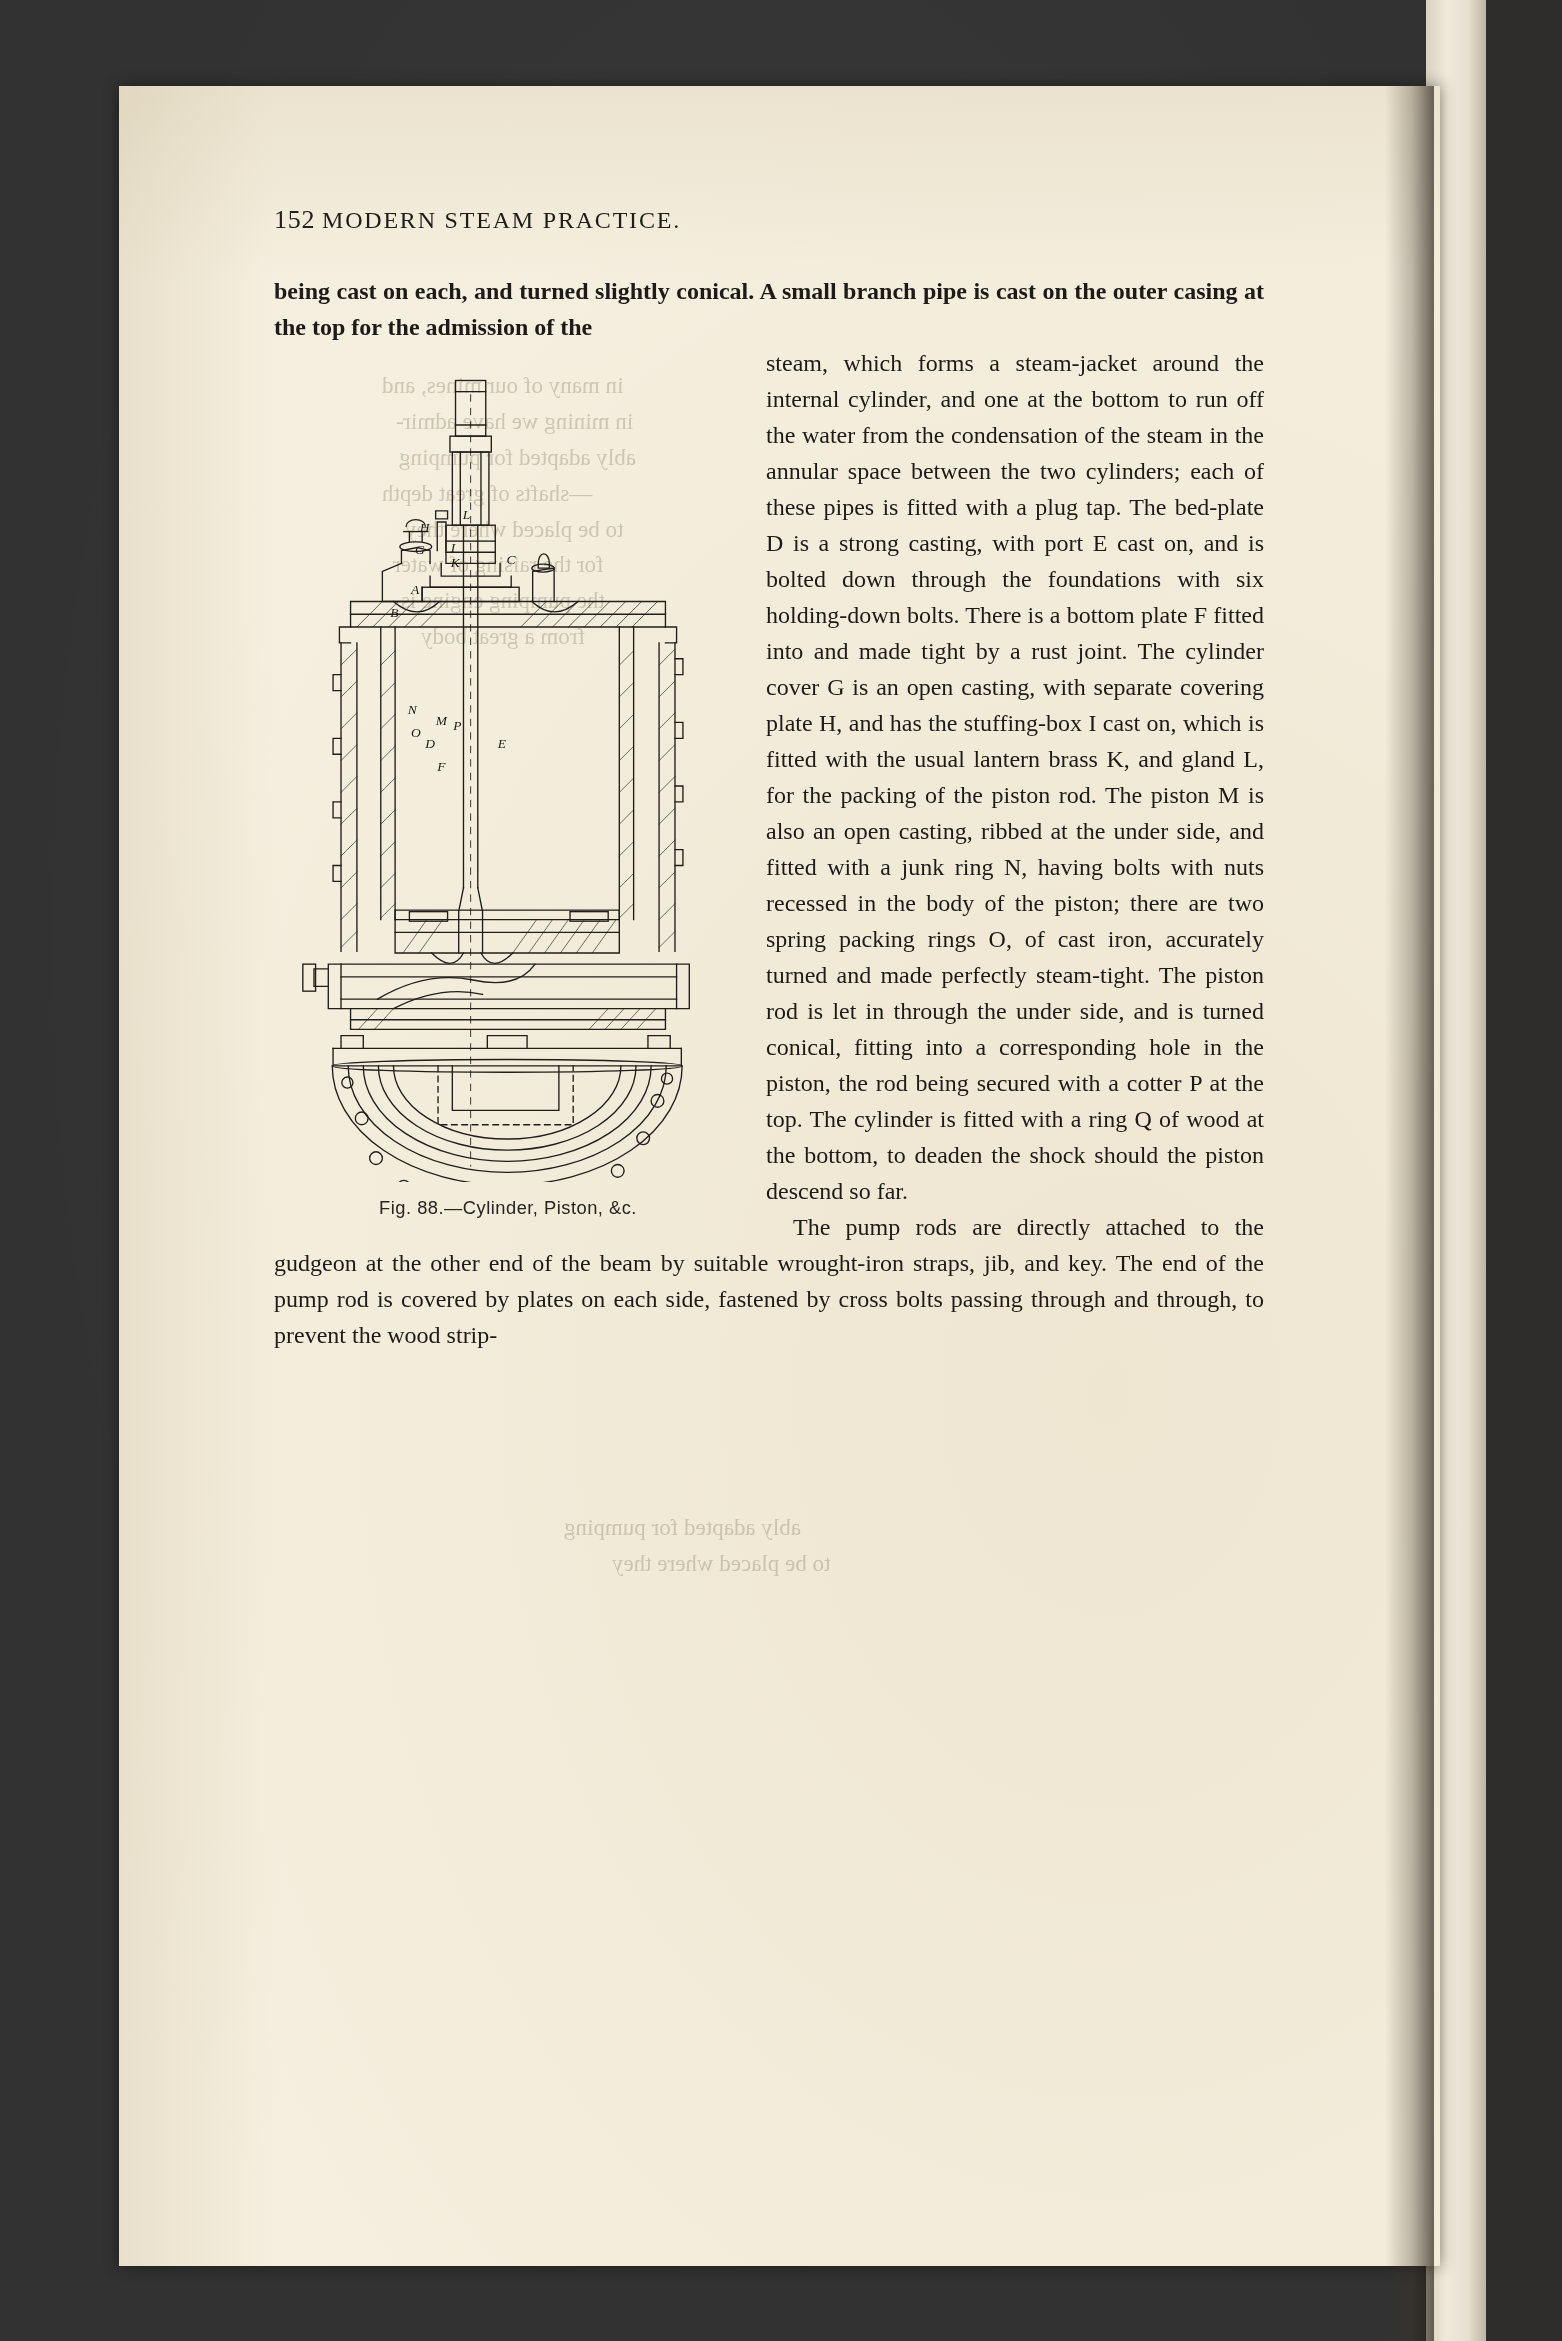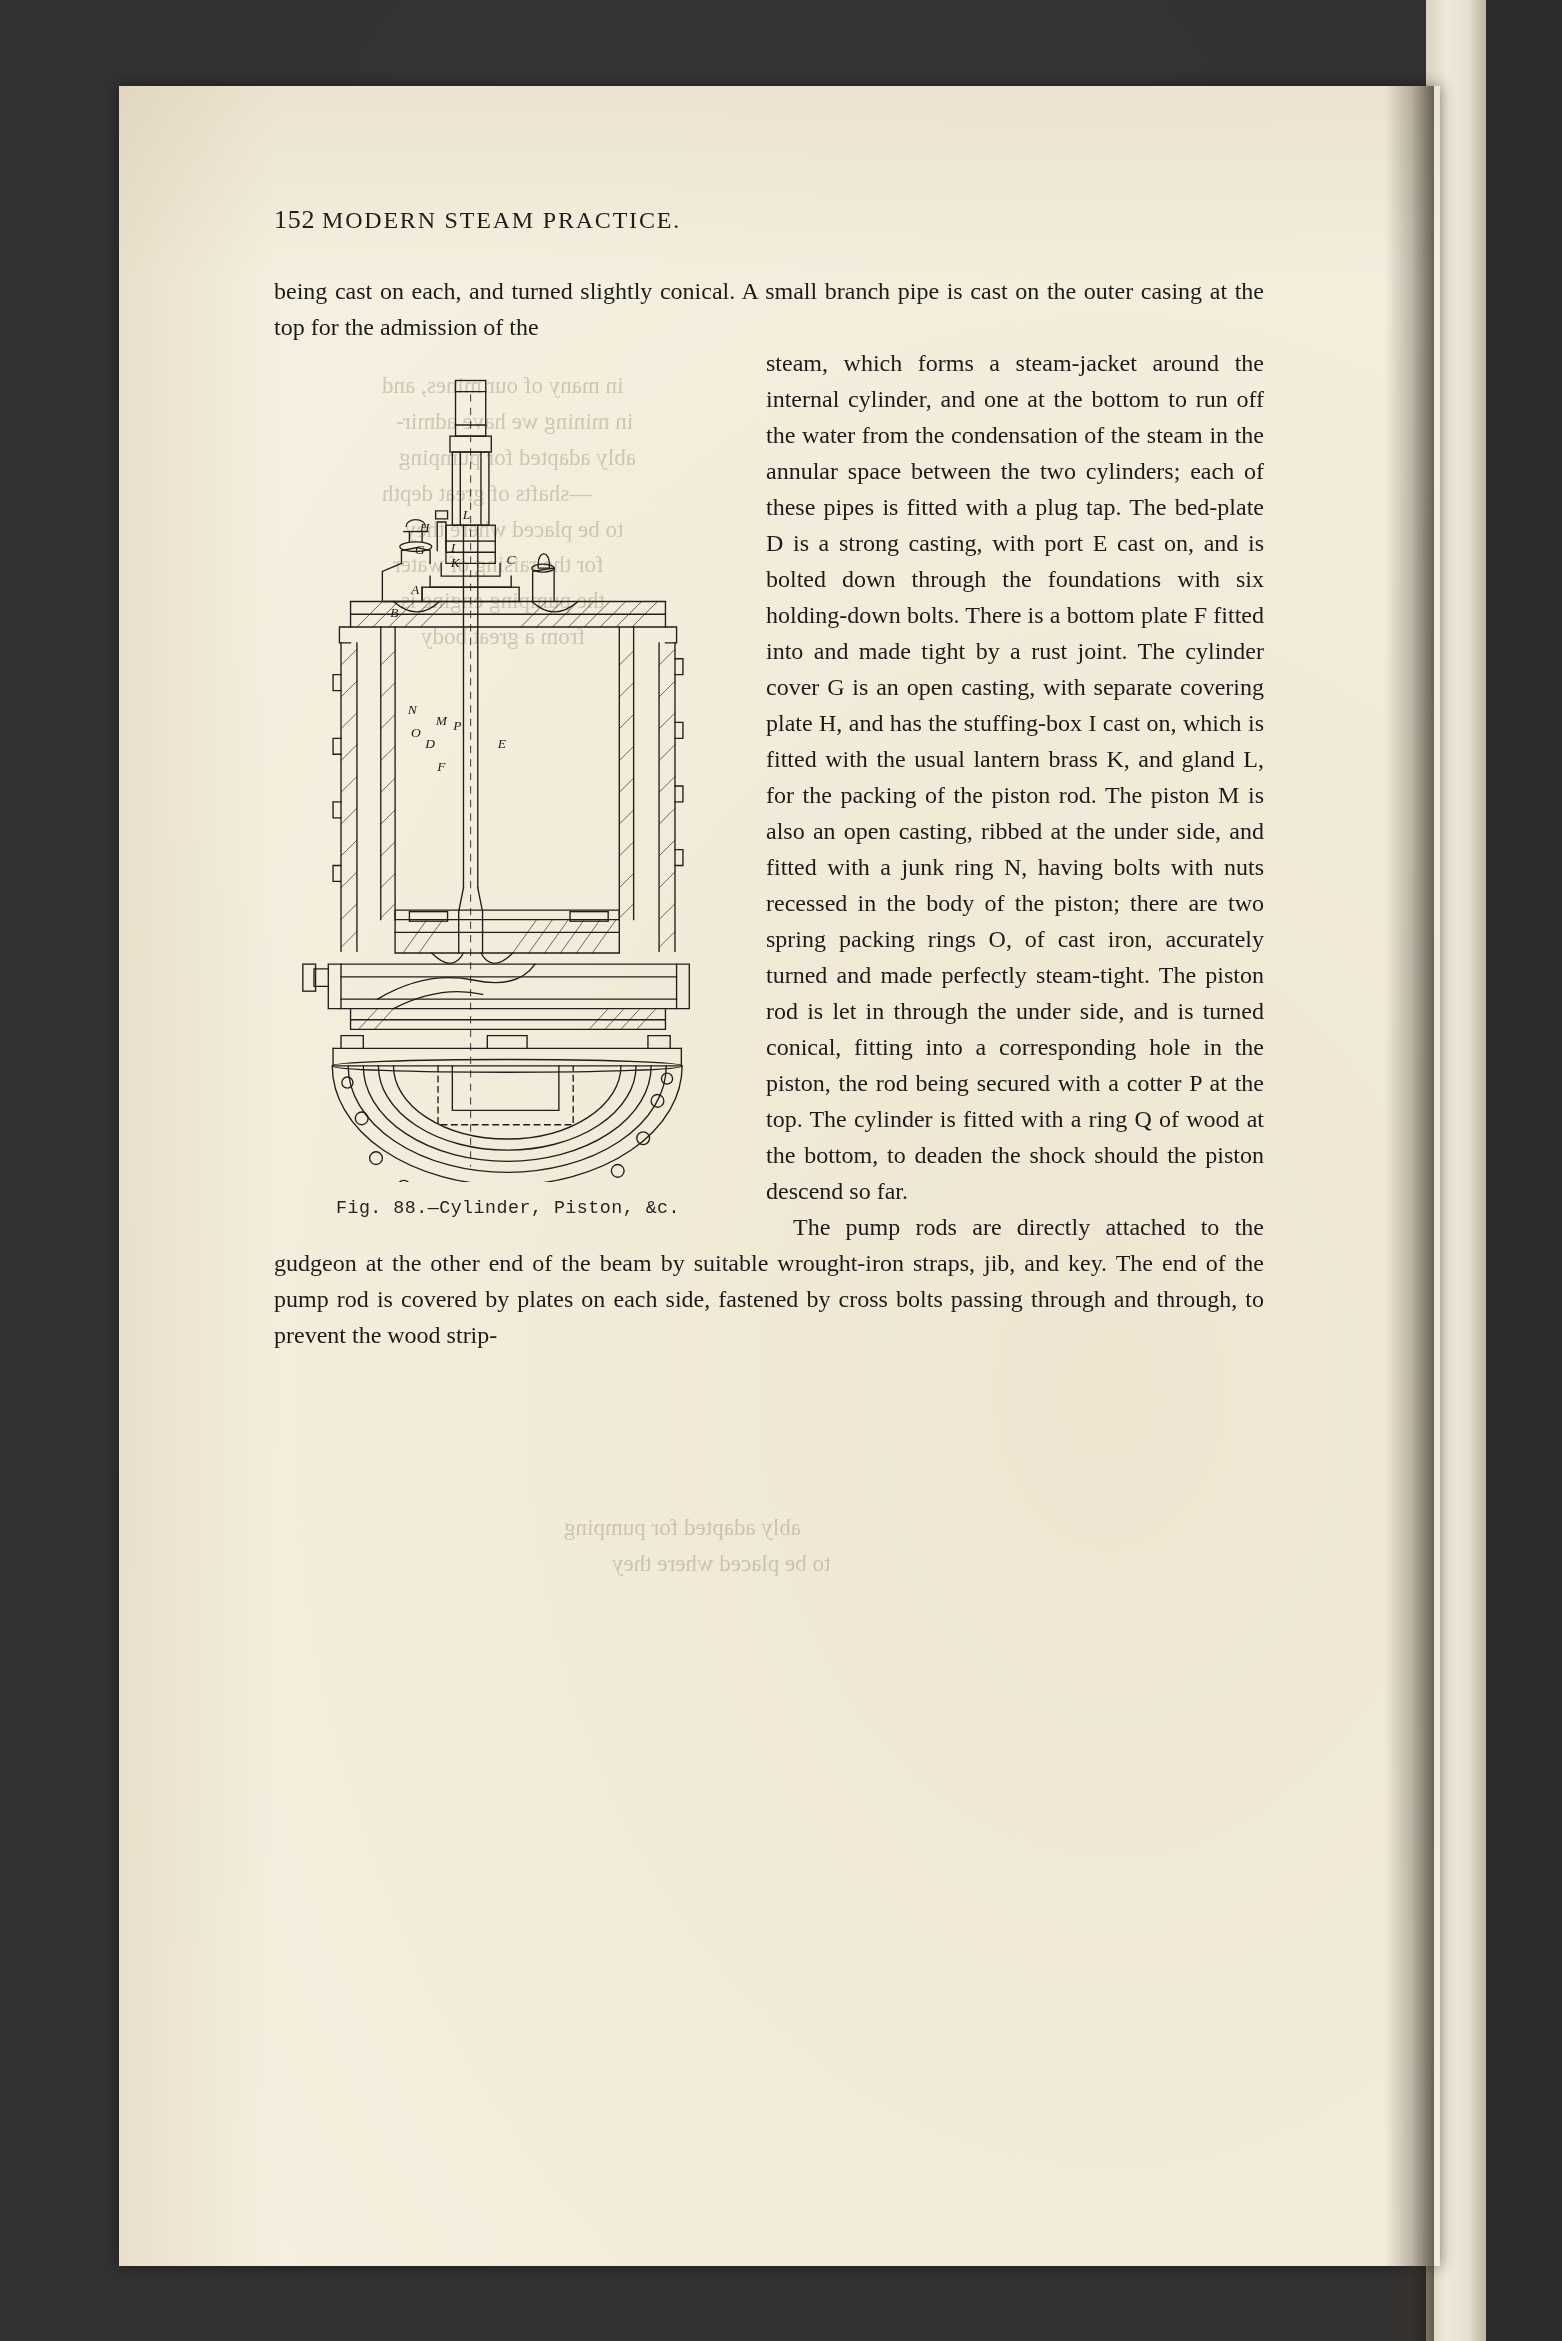--- a/index.html
+++ b/index.html
@@ -122,41 +122,42 @@
   }
   .body-text p {
     margin: 0;
   }
   .indent {
     text-indent: 27px;
   }
 
   .para-top {
     margin-top: 22px !important;
+    font-weight: bold;
   }
 
   
   .figure {
     float: left;
     width: 468px;
     margin: 17.5px 24px 4.8px 0px;
     shape-margin: 6.4px;
   }
   .figure-canvas {
     width: 468px;
     height: 819px;
     position: relative;
   }
   .figure-caption {
     text-align: center;
     font-size: 18.3px;
     letter-spacing: 0.5px;
     color: #26241f;
     margin-top: 8px;
-    font-family: Liberation Mono, monospace;
+    font-family: Liberation Sans, sans-serif;
   }
 
   
   .ghost {
     position: absolute;
     color: rgba(120,105,80,0.30);
     font-size: 23px;
     line-height: 36px;
     transform: scaleX(-1);
     pointer-events: none;

